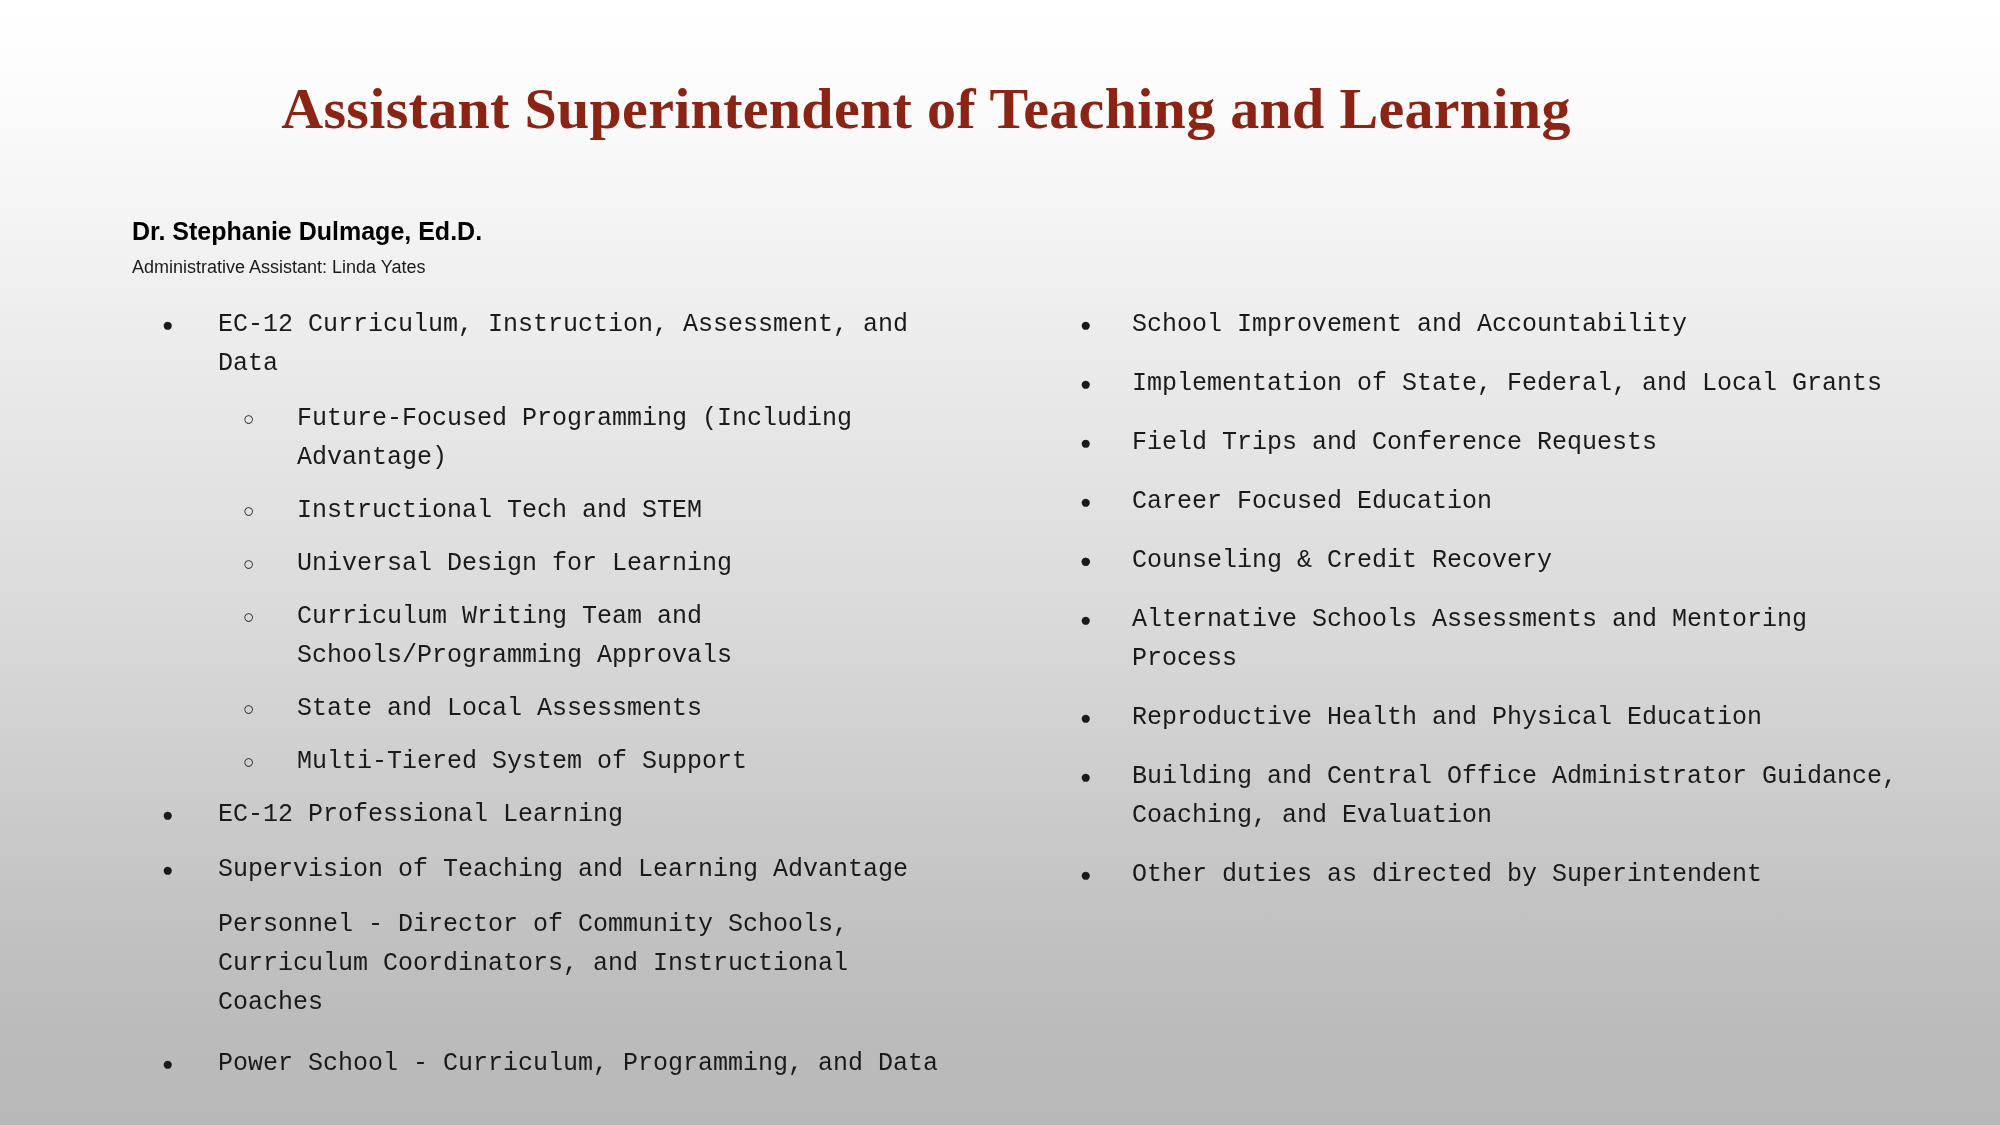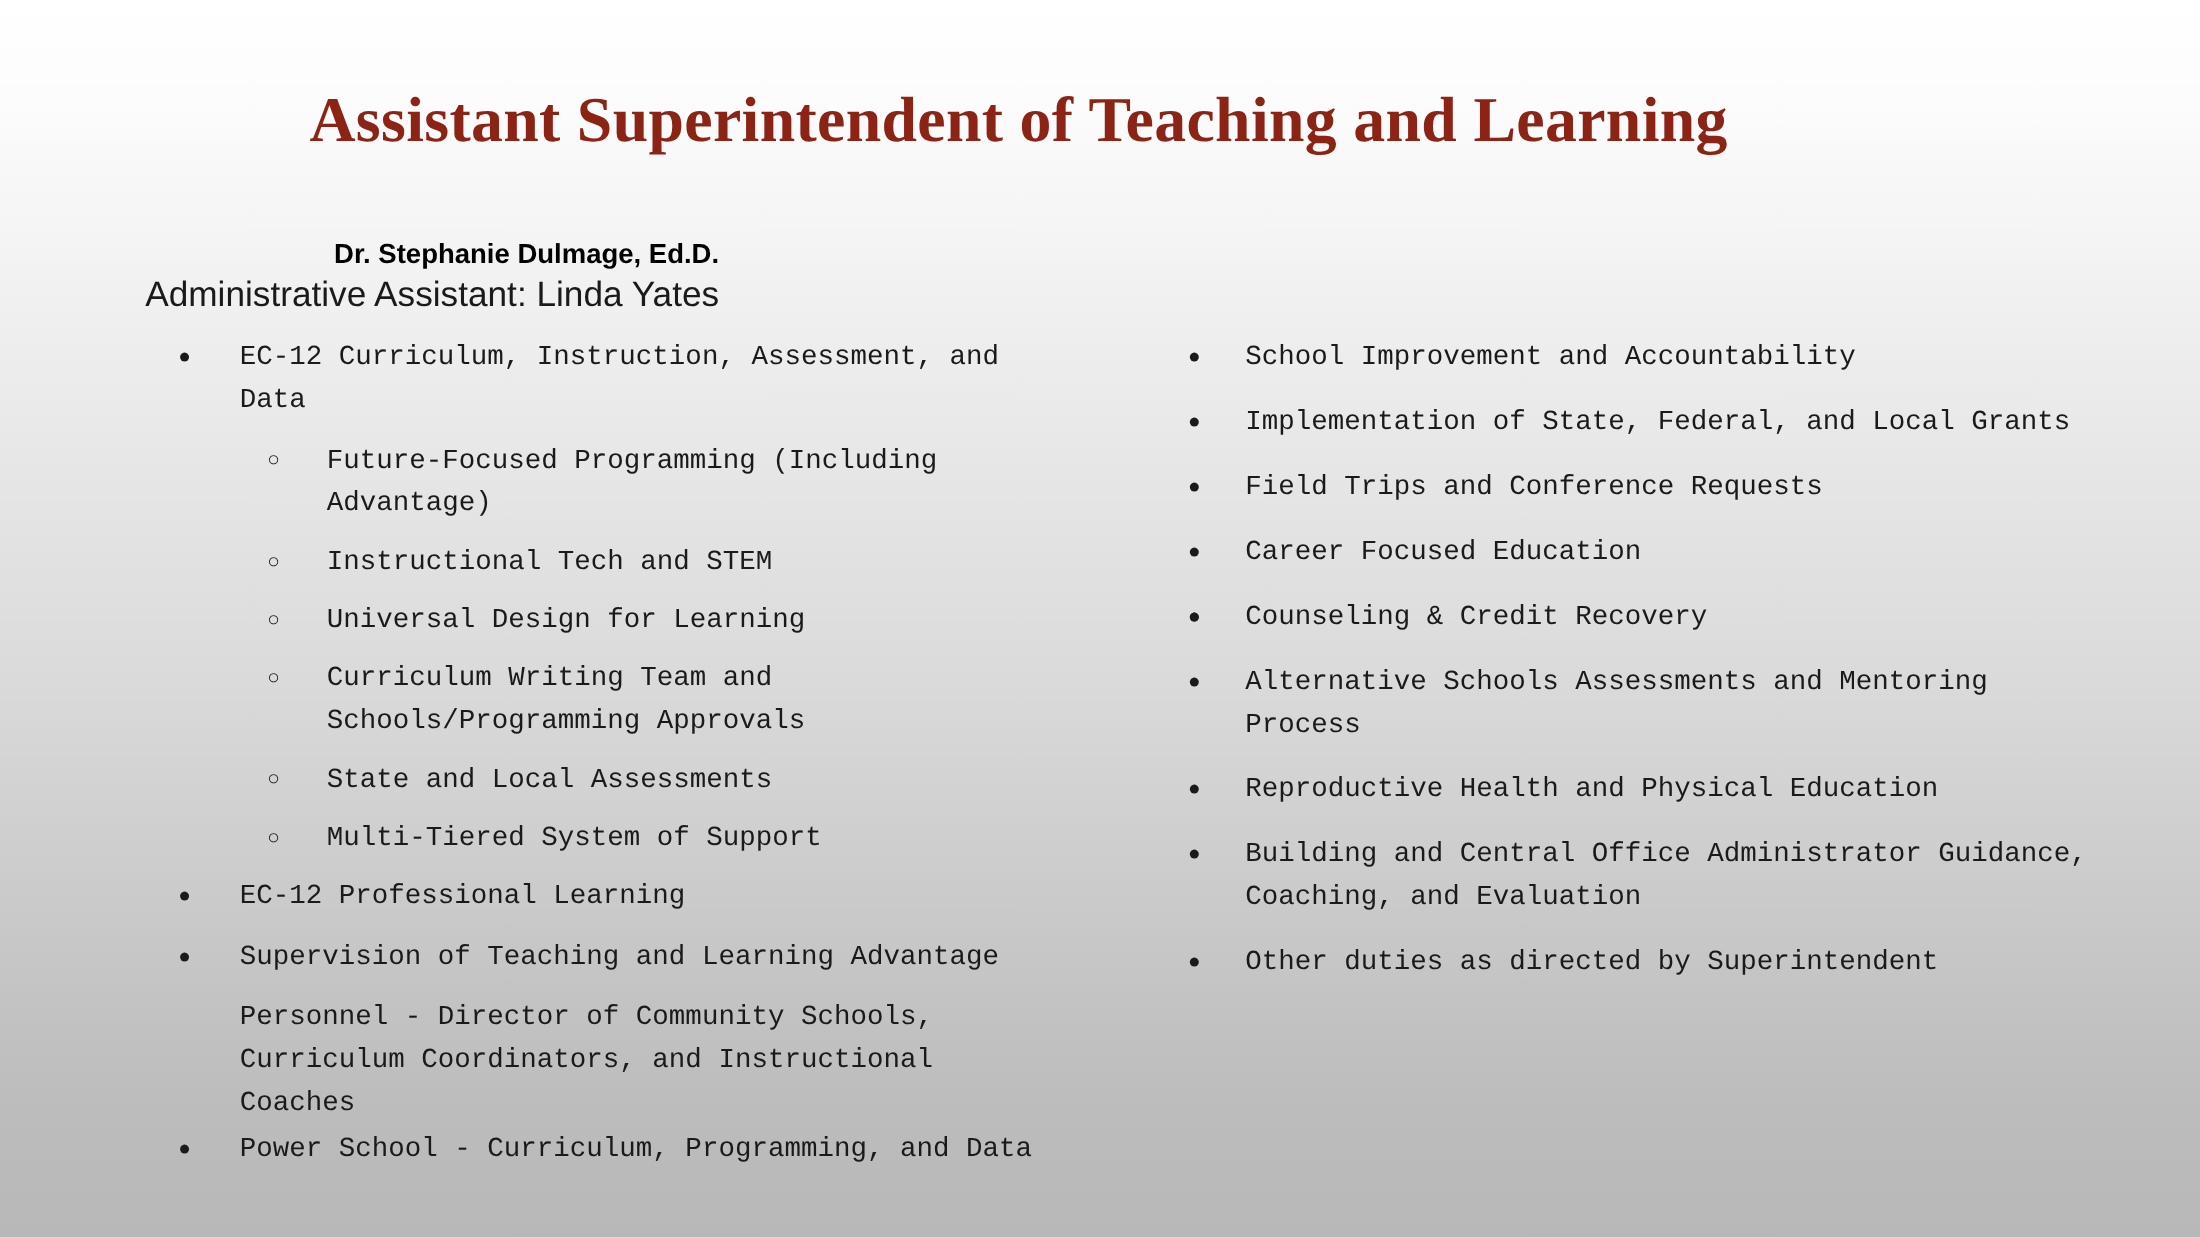--- a/index.html
+++ b/index.html
@@ -42,30 +42,29 @@
     font-weight: bold;
     font-size: 58px;
     color: #8b2414;
     letter-spacing: 0.3px;
     white-space: nowrap;
   }
   .person-block {
     position: absolute;
     top: 213px;
     left: 132px;
-    text-align: right;
   }
   .person-name {
     font-size: 25px;
     font-weight: bold;
     color: #000000;
     line-height: 36px;
   }
   .person-assistant {
-    font-size: 32px;
+    font-size: 18px;
     font-weight: normal;
     color: #1a1a1a;
     line-height: 36px;
   }
   .columns {
     position: absolute;
     top: 305px;
     left: 0;
     width: 2000px;
     height: 760px;
@@ -113,21 +112,21 @@
   .col-left li.lvl2 > .bullet {
     position: absolute;
     left: 103px;
     top: 0px;
     font-size: 19px;
     line-height: 39px;
   }
   
   .col-left li.nobullet {
     padding-left: 78px;
-    margin-bottom: 3px;
+    margin-bottom: 22px;
   }
   
   .col-right li.lvl1 {
     padding-left: 92px;
     margin-bottom: 20px;
   }
   .col-right li.lvl1 > .bullet {
     position: absolute;
     left: 40px;
     top: 0px;

